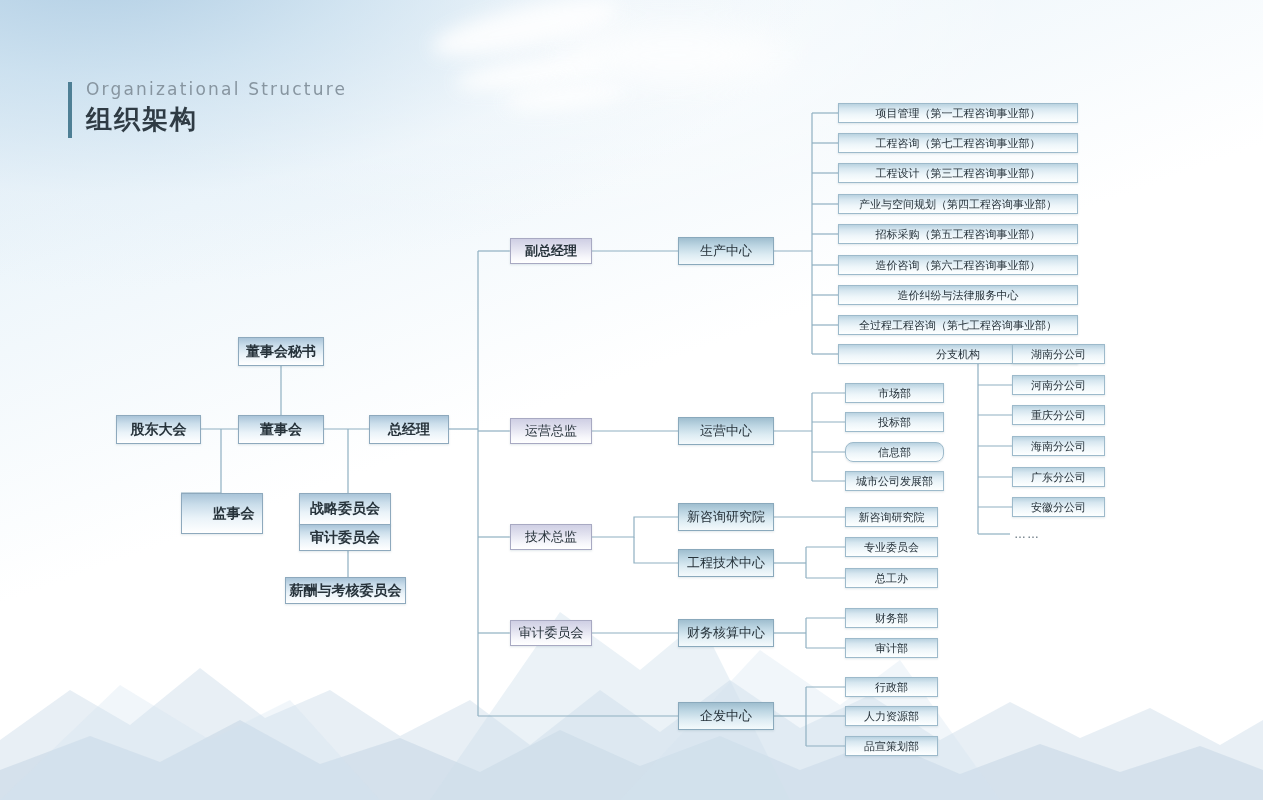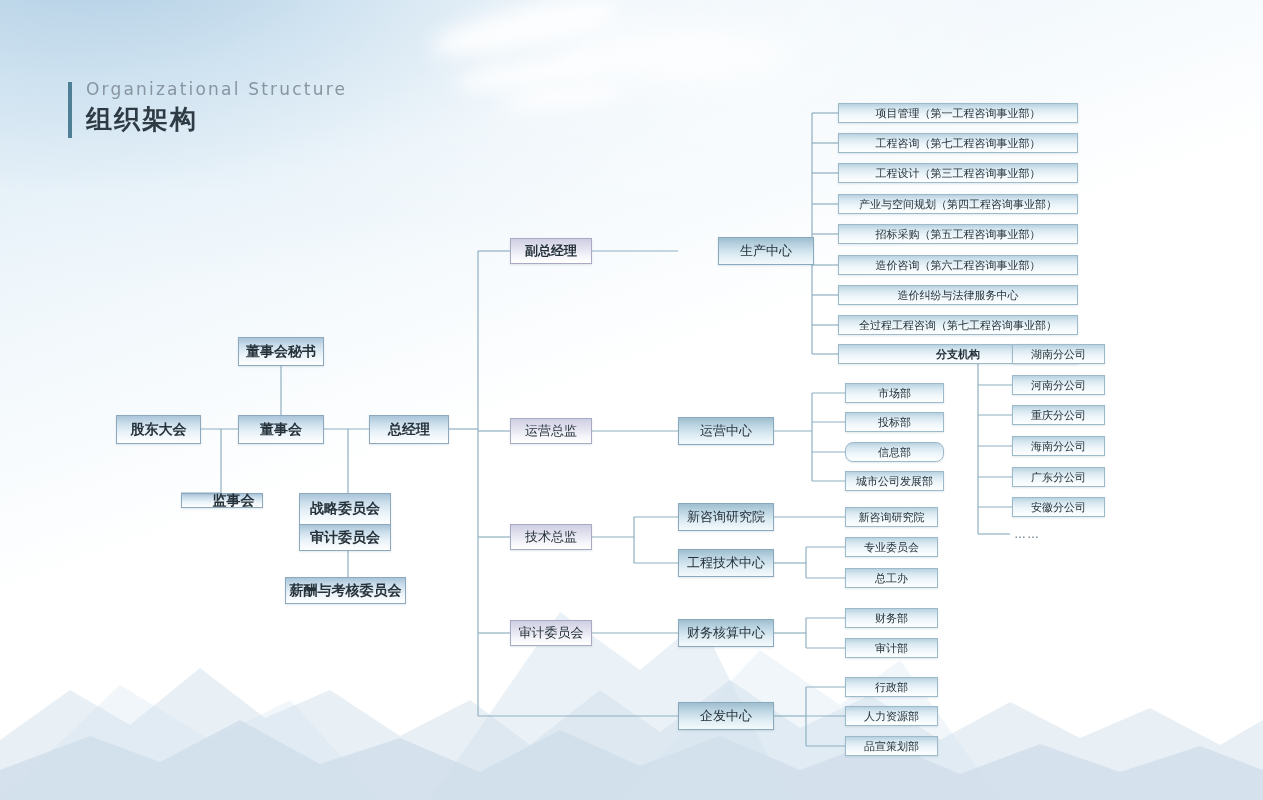--- a/index.html
+++ b/index.html
@@ -183,21 +183,21 @@
     </div>
     <div class="node sA" style="left:116px;top:415px;width:85px;height:29px;">
       <span>股东大会</span>
     </div>
     <div class="node sA" style="left:238px;top:415px;width:86px;height:29px;">
       <span>董事会</span>
     </div>
     <div class="node sA" style="left:369px;top:415px;width:80px;height:29px;">
       <span>总经理</span>
     </div>
-    <div class="node sA" style="left:181px;top:493px;width:82px;height:15px;padding-left:23px;">
+    <div class="node sA" style="left:181px;top:493px;width:82px;height:41px;padding-left:23px;">
       <span>监事会</span>
     </div>
     <div class="node sA" style="left:299px;top:493px;width:92px;height:32px;">
       <span>战略委员会</span>
     </div>
     <div class="node sA" style="left:299px;top:524px;width:92px;height:27px;">
       <span>审计委员会</span>
     </div>
     <div class="node sA" style="left:285px;top:577px;width:121px;height:27px;">
       <span>薪酬与考核委员会</span>
@@ -209,21 +209,21 @@
     <div class="node sB" style="left:510px;top:418px;width:82px;height:26px;">
       <span>运营总监</span>
     </div>
     <div class="node sB" style="left:510px;top:524px;width:82px;height:26px;">
       <span>技术总监</span>
     </div>
     <div class="node sB" style="left:510px;top:620px;width:82px;height:26px;">
       <span>审计委员会</span>
     </div>
 
-    <div class="node sC" style="left:678px;top:237px;width:96px;height:28px;margin-left:40px;">
+    <div class="node sC" style="left:678px;top:237px;width:96px;height:28px;">
       <span>生产中心</span>
     </div>
     <div class="node sC" style="left:678px;top:417px;width:96px;height:28px;">
       <span>运营中心</span>
     </div>
     <div class="node sC" style="left:678px;top:503px;width:96px;height:28px;">
       <span>新咨询研究院</span>
     </div>
     <div class="node sC" style="left:678px;top:549px;width:96px;height:28px;">
       <span>工程技术中心</span>
@@ -253,21 +253,21 @@
         </div>
         <div class="node sD" style="left: 838px; top: 255px; width: 240px; height: 20px; font-size: 11px;">
           <span>造价咨询（第六工程咨询事业部）</span>
         </div>
         <div class="node sD" style="left: 838px; top: 285px; width: 240px; height: 20px; font-size: 11px;">
           <span>造价纠纷与法律服务中心</span>
         </div>
         <div class="node sD" style="left: 838px; top: 315px; width: 240px; height: 20px; font-size: 11px;">
           <span>全过程工程咨询（第七工程咨询事业部）</span>
         </div>
-        <div class="node sD" style="left: 838px; top: 344px; width: 240px; height: 20px; font-size: 11px; font-weight: bold;">
+        <div class="node sD" style="left: 838px; top: 344px; width: 240px; height: 20px; font-size: 11px;">
           <span>分支机构</span>
         </div>
       </div>
 
     <div id="branch-list">
         <div class="node sD" style="left: 1012px; top: 344px; width: 93px; height: 20px; font-size: 11px;">
           <span>湖南分公司</span>
         </div>
         <div class="node sD" style="left: 1012px; top: 375px; width: 93px; height: 20px; font-size: 11px;">
           <span>河南分公司</span>

